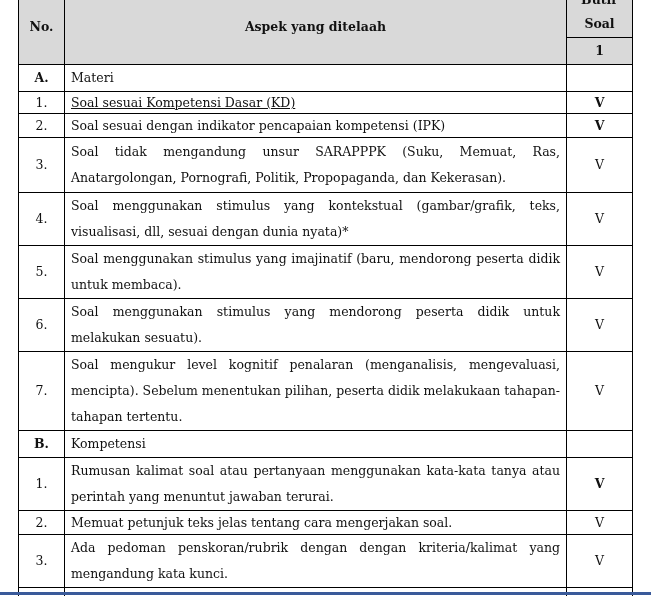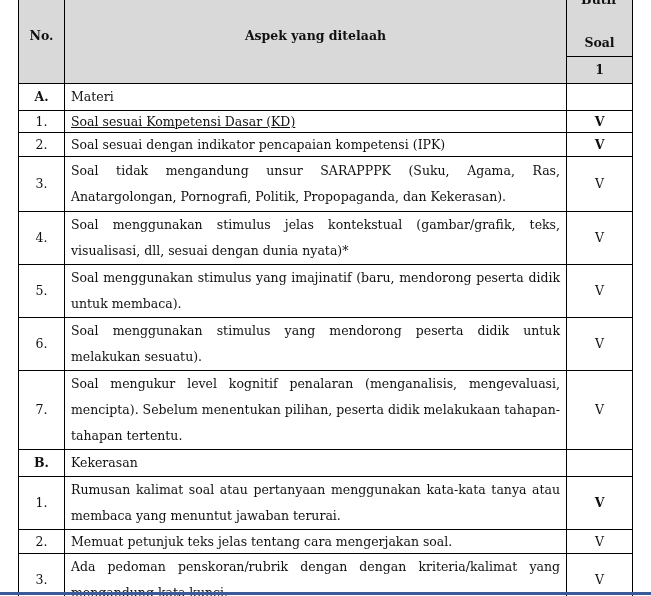--- a/index.html
+++ b/index.html
@@ -65,21 +65,21 @@
     <col class="c-no">
     <col class="c-aspek">
     <col class="c-soal">
   </colgroup>
   <thead>
     <tr>
       <th class="hdr-no" rowspan="2" style="height:52px;">No.</th>
       <th class="hdr-aspek" rowspan="2">Aspek yang ditelaah</th>
       <th class="hdr-soal">
         <div style="line-height:22px;">Butir</div>
-        <div style="line-height:26px;margin-top:19px;">Soal</div>
+        <div style="line-height:26px;">Soal</div>
       </th>
     </tr>
     <tr>
       <th class="hdr-num">1</th>
     </tr>
   </thead>
   <tbody>
 
     <tr>
       <td class="sec-no" style="height:24px;">A.</td>
@@ -91,52 +91,52 @@
       <td class="aspek" style="line-height:21px;text-decoration:underline;">Soal sesuai Kompetensi Dasar (KD)</td>
       <td class="mark bold" style="line-height:21px;">V</td>
     </tr>
     <tr>
       <td class="no" style="height:23px;line-height:23px;">2.</td>
       <td class="aspek" style="line-height:23px;">Soal sesuai dengan indikator pencapaian kompetensi (IPK)</td>
       <td class="mark bold" style="line-height:23px;">V</td>
     </tr>
     <tr>
       <td class="no" style="height:54px;">3.</td>
-      <td class="aspek">Soal tidak mengandung unsur SARAPPPK (Suku, Agama, Ras, Anatargolongan, Pornografi, Politik, Propopaganda, dan Kekerasan).</td>
+      <td class="aspek">Soal tidak mengandung unsur SARAPPPK (Suku, Memuat, Ras, Anatargolongan, Pornografi, Politik, Propopaganda, dan Kekerasan).</td>
       <td class="mark">V</td>
     </tr>
     <tr>
       <td class="no" style="height:50px;">4.</td>
-      <td class="aspek">Soal menggunakan stimulus jelas kontekstual (gambar/grafik, teks, visualisasi, dll, sesuai dengan dunia nyata)*</td>
+      <td class="aspek">Soal menggunakan stimulus yang kontekstual (gambar/grafik, teks, visualisasi, dll, sesuai dengan dunia nyata)*</td>
       <td class="mark">V</td>
     </tr>
     <tr>
       <td class="no" style="height:51px;">5.</td>
       <td class="aspek">Soal menggunakan stimulus yang imajinatif (baru, mendorong peserta didik untuk membaca).</td>
       <td class="mark">V</td>
     </tr>
     <tr>
       <td class="no" style="height:51px;">6.</td>
       <td class="aspek">Soal menggunakan stimulus yang mendorong peserta didik untuk melakukan sesuatu).</td>
       <td class="mark">V</td>
     </tr>
     <tr>
       <td class="no" style="height:75px;">7.</td>
       <td class="aspek">Soal mengukur level kognitif penalaran (menganalisis, mengevaluasi, mencipta). Sebelum menentukan pilihan, peserta didik melakukaan tahapan-tahapan tertentu.</td>
       <td class="mark">V</td>
     </tr>
 
     <tr>
       <td class="sec-no" style="height:25px;">B.</td>
-      <td class="sec-title">Kekerasan</td>
+      <td class="sec-title">Kompetensi</td>
       <td class="mark"></td>
     </tr>
     <tr>
       <td class="no" style="height:51px;">1.</td>
-      <td class="aspek">Rumusan kalimat soal  atau pertanyaan menggunakan kata-kata tanya atau membaca yang menuntut jawaban terurai.</td>
+      <td class="aspek">Rumusan kalimat soal  atau pertanyaan menggunakan kata-kata tanya atau perintah yang menuntut jawaban terurai.</td>
       <td class="mark bold">V</td>
     </tr>
     <tr>
       <td class="no" style="height:23px;line-height:23px;">2.</td>
       <td class="aspek" style="line-height:23px;">Memuat petunjuk teks jelas tentang cara mengerjakan soal.</td>
       <td class="mark" style="line-height:23px;">V</td>
     </tr>
     <tr>
       <td class="no" style="height:51px;">3.</td>
       <td class="aspek">Ada pedoman penskoran/rubrik dengan dengan kriteria/kalimat yang mengandung kata kunci.</td>

